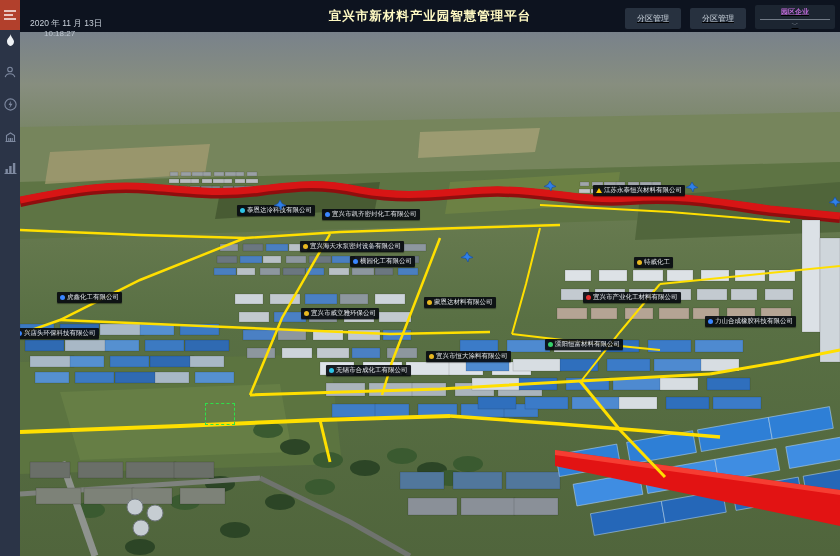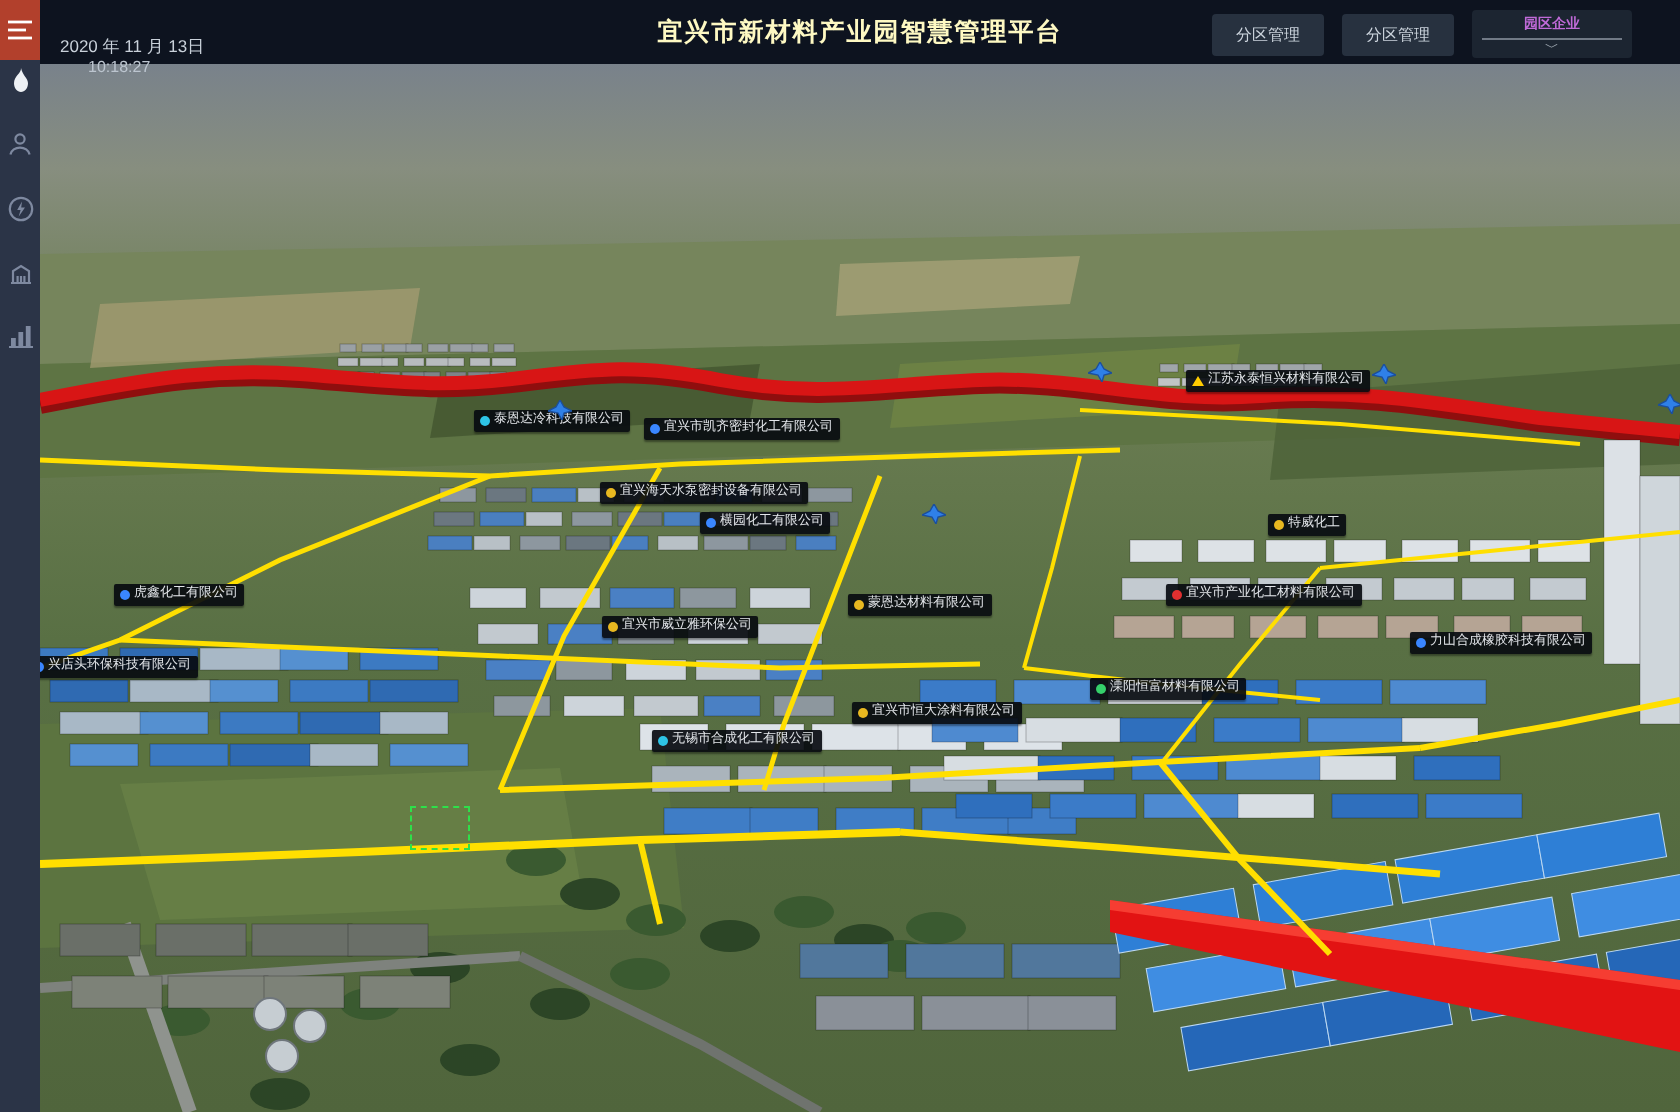--- a/index.html
+++ b/index.html
@@ -19,21 +19,21 @@
   .sicon:first-of-type { margin-top:12px; }
 
   
   .header { position:absolute; left:20px; top:0; width:820px; height:32px;
             background:#0d131f; z-index:25; }
   .datetime { position:absolute; left:10px; top:4px; color:#c9d1da; font-size:8.5px; line-height:1.3;margin-top:14px; }
   .datetime .time { padding-left:14px; font-size:8px; color:#bcc5cf; }
   .app-title { position:absolute; left:0; right:0; top:0; height:32px;
                display:flex; align-items:center; justify-content:center;
                color:#fef9c3; font-size:12.5px; font-weight:bold; letter-spacing:1px; }
-  .header-right { position:absolute; right:24px; top:5px; display:flex; gap:9px; align-items:center; }
+  .header-right { position:absolute; right:5px; top:5px; display:flex; gap:9px; align-items:flex-end;text-decoration:underline; }
   .hbtn { background:#27313f; color:#ccd4dd; font-size:8px; padding:5px 12px;
           border:none; border-radius:2px; cursor:pointer; white-space:nowrap; }
   .dropdown { width:80px; background:#1c2531; border-radius:2px; padding:2px 4px 1px;
               text-align:center; cursor:pointer; }
   .dropdown .dlabel { display:block; color:#c06ad8; font-size:7px; font-weight:bold; }
   .dropdown .dline  { display:block; height:1px; background:#717a86; margin:2px 1px; }
   .dropdown .dchev  { display:block; color:#9aa3ad; font-size:7px; line-height:6px; }
 
   
   .map { position:absolute; left:20px; top:32px; width:820px; height:524px; overflow:hidden; }

